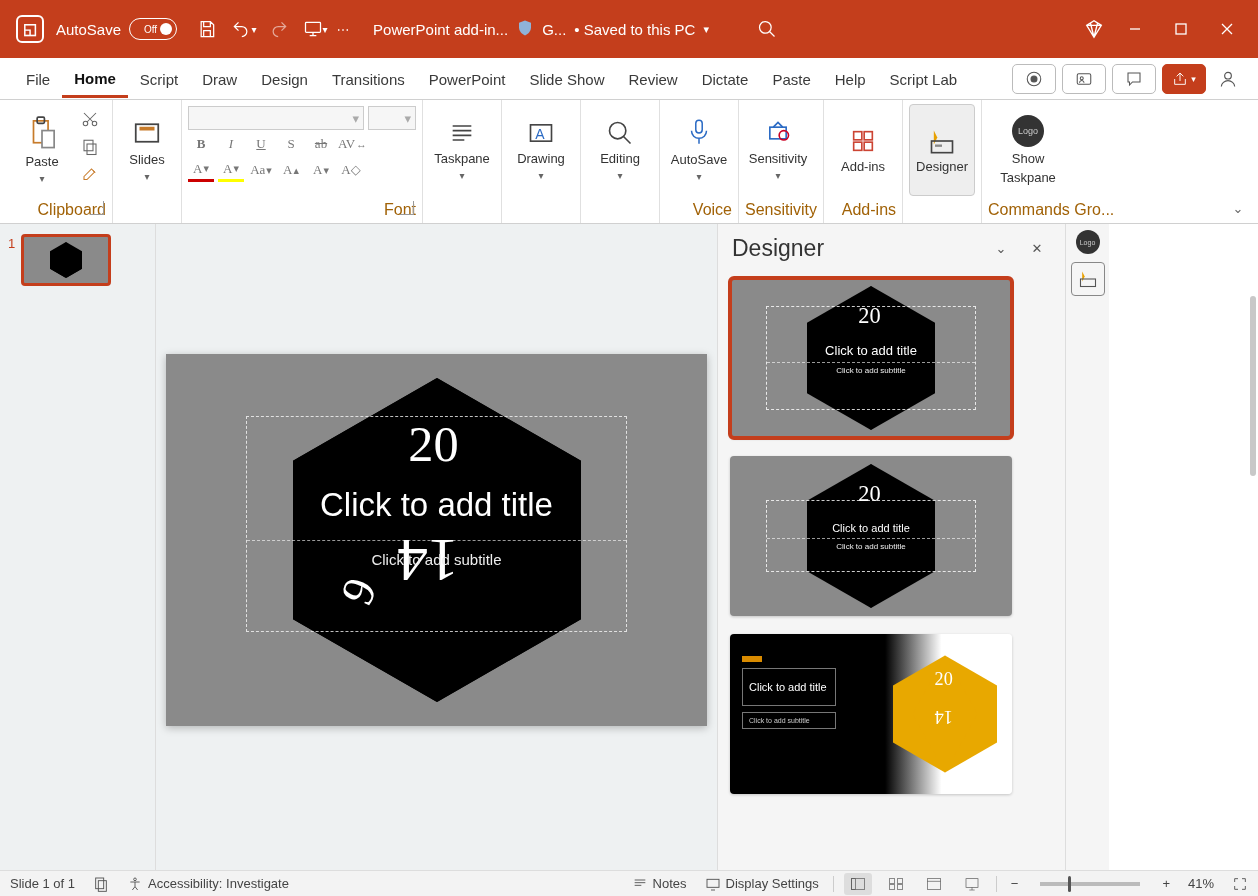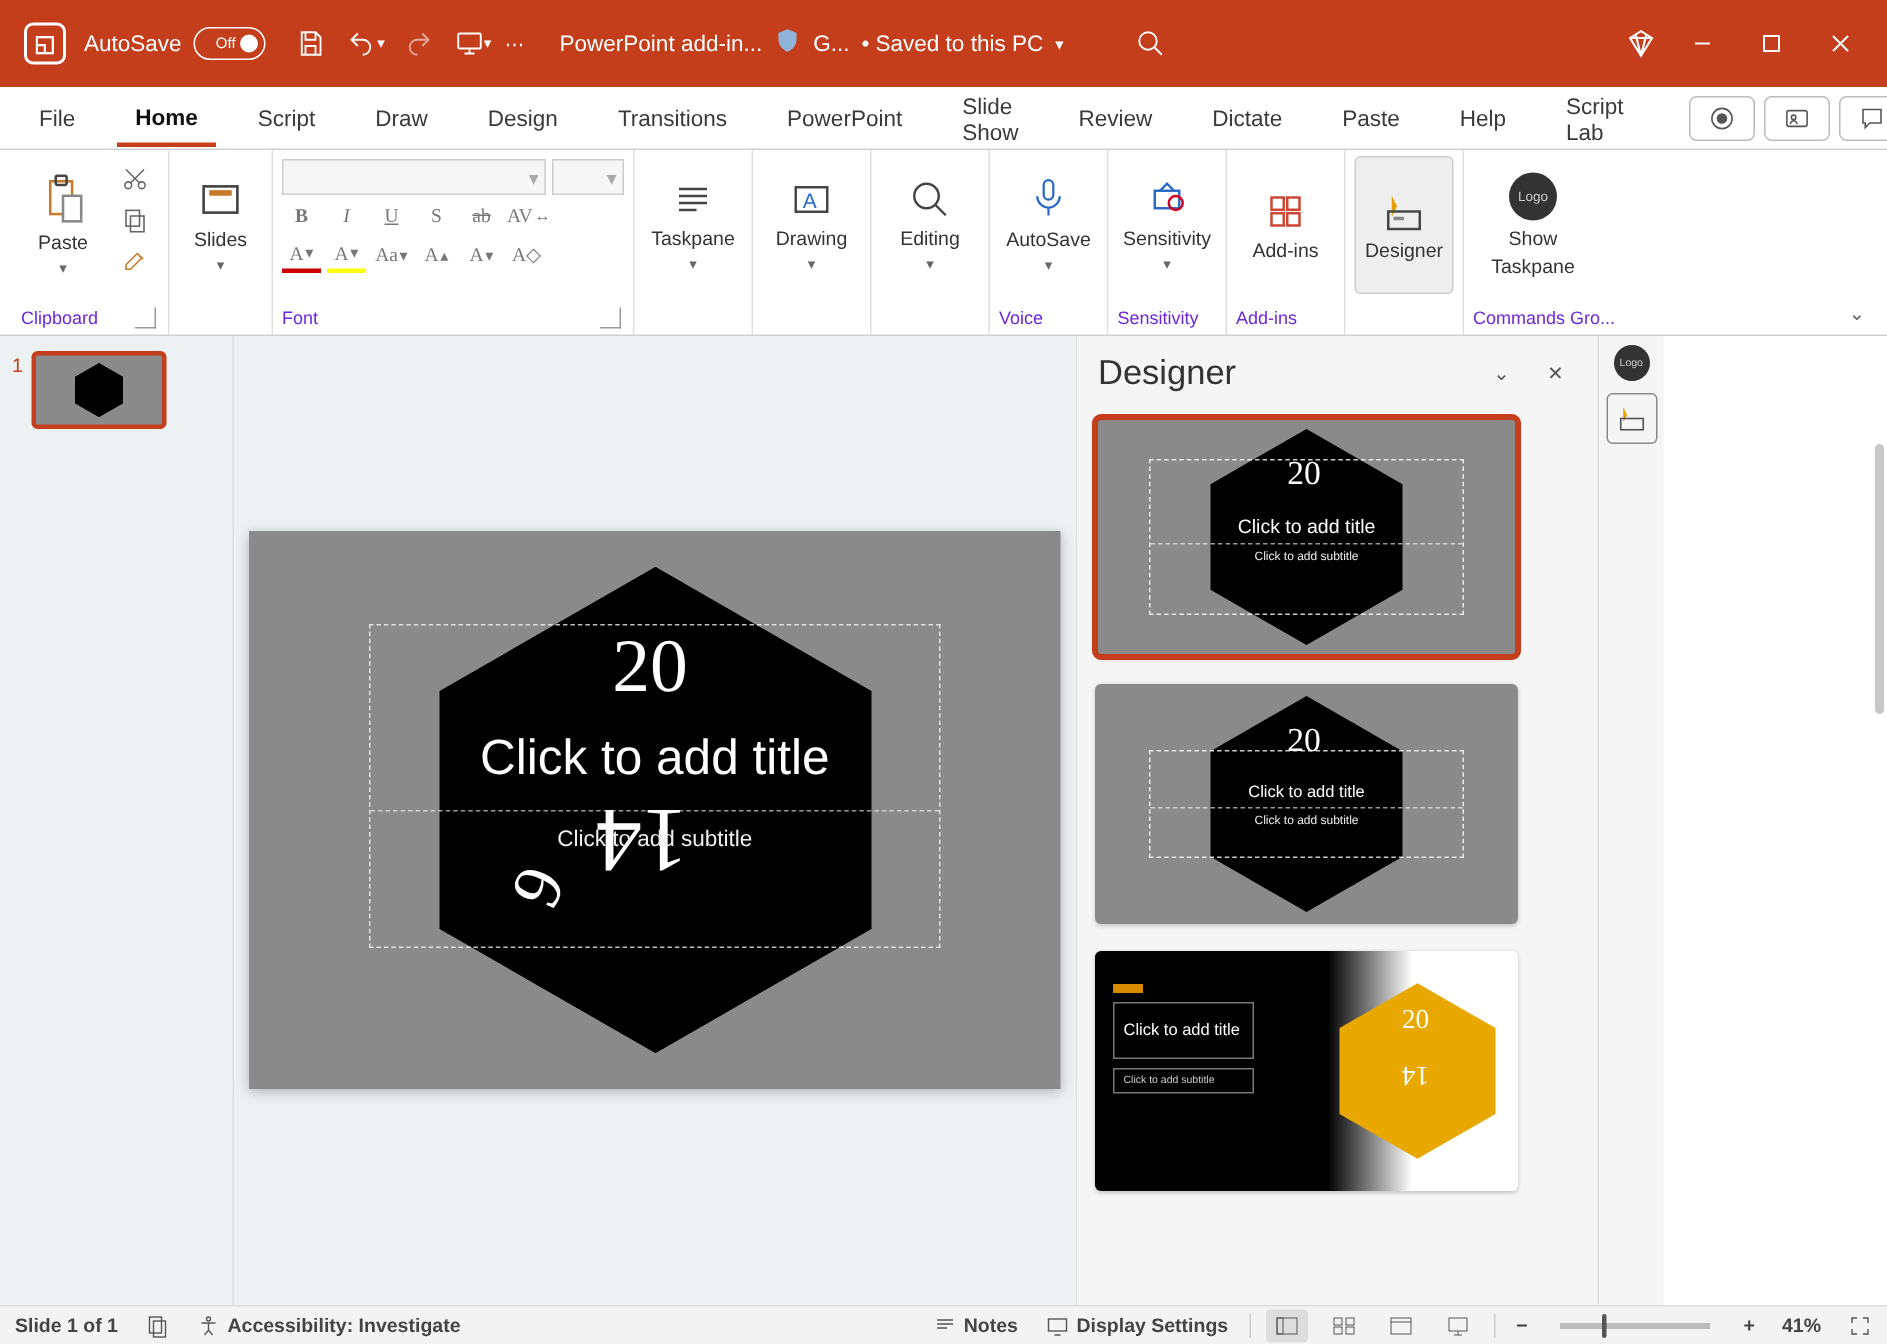--- a/index.html
+++ b/index.html
@@ -13,36 +13,36 @@
 .autosave-toggle::before { content: ""; width: 12px; height: 12px; background: #fff; border-radius: 50%; order: 2; }
 .tb-btn { width: 36px; height: 36px; display: inline-flex; align-items: center; justify-content: center; cursor: pointer; }
 .tb-btn svg { stroke: #fff; fill: none; stroke-width: 1.5; }
 .title-center { flex: 0 0 auto; display: flex; align-items: center; gap: 8px; margin-left: 20px; font-size: 15px; }
 .title-center .shield { filter: none; }
 .title-spacer { flex: 1; }
 .winbtn { width: 46px; height: 46px; display: inline-flex; align-items: center; justify-content: center; cursor: pointer; }
 .winbtn svg { stroke: #fff; fill: none; stroke-width: 1.3; }
 
 
-.tabrow { height: 42px; background: #fff; display: flex; align-items: center; padding: 0 14px; border-bottom: 1px solid #d0d0d0; gap: 16px; font-size: 15px; }
+.tabrow { height: 42px; background: #fff; display: flex; align-items: center; padding: 0 14px; border-bottom: 1px solid #d0d0d0; gap: 0; font-size: 15px; }
 .tabrow .tab { padding: 10px 12px 8px; cursor: pointer; color: #3a3a3a; }
 .tabrow .tab.active { color: #111; font-weight: 600; border-bottom: 3px solid #C43E1C; }
 .tabrow .spacer { flex: 1; }
 .tab-right { display: flex; gap: 6px; align-items: center; }
 .tab-right .tbtn { width: 44px; height: 30px; border: 1px solid #bbb; border-radius: 5px; display: flex; align-items: center; justify-content: center; cursor: pointer; }
 .tbtn.share { background: #C43E1C; border-color: #C43E1C; }
 .tbtn.share svg { stroke: #fff; }
 .tbtn.share .chev { stroke: #fff; }
 .tbtn svg { stroke: #555; fill: none; stroke-width: 1.4; }
 
 
 .ribbon { height: 124px; background: #fff; display: flex; border-bottom: 1px solid #d0d0d0; padding-left: 8px; position: relative; }
 .rgroup { display: flex; flex-direction: column; border-right: 1px solid #e0e0e0; padding: 4px 6px 2px; }
 .rgroup-body { flex: 1; display: flex; align-items: flex-start; gap: 4px; }
-.rgroup-label { text-align: left; font-size: 12px; color: #6d28d9; padding: 2px 0; position: relative; }
+.rgroup-label { text-align: right; font-size: 16px; color: #a16207; padding: 2px 0; position: relative; }
 .rgroup-label .launcher { position: absolute; right: 2px; top: 2px; width: 14px; height: 14px; border: 1px solid #999; border-left: none; border-top: none; cursor: pointer; }
 .bigbtn { display: flex; flex-direction: column; align-items: center; justify-content: center; width: 66px; height: 92px; cursor: pointer; font-size: 13px; color: #333; border-radius: 4px; gap: 4px; }
 .bigbtn.active { background: #eee; border: 1px solid #ccc; }
 .bigbtn svg { stroke: #444; fill: none; stroke-width: 1.4; }
 .bigbtn.narrow { width: 56px; }
 .bigbtn .chev { font-size: 10px; color: #666; }
 .smallcol { display: flex; flex-direction: column; gap: 6px; padding: 4px 2px; }
 .smallbtn { width: 28px; height: 22px; display: flex; align-items: center; justify-content: center; cursor: pointer; }
 .smallbtn svg { stroke: #666; fill: none; stroke-width: 1.4; }
 
@@ -95,21 +95,21 @@
 
 .side-icons { width: 44px; background: #f5f5f5; border-left: 1px solid #ddd; display: flex; flex-direction: column; align-items: center; padding-top: 6px; gap: 8px; }
 .side-icons .sic { width: 34px; height: 34px; border-radius: 4px; display: flex; align-items: center; justify-content: center; cursor: pointer; }
 .side-icons .sic.active { border: 1.5px solid #888; }
 .sic svg { stroke: #555; fill: none; stroke-width: 1.3; }
 .sic.logo { background: #333; border-radius: 50%; color: #ccc; font-size: 7px; width: 24px; height: 24px; }
 
 
 .statusbar { height: 26px; background: #f3f3f3; border-top: 1px solid #ddd; display: flex; align-items: center; font-size: 13px; color: #444; padding: 0 6px; gap: 10px; }
 .statusbar .spacer { flex: 1; }
-.sb-item { display: inline-flex; align-items: center; gap: 5px; cursor: pointer; padding: 0 4px; font-weight: bold; }
+.sb-item { display: inline-flex; align-items: center; gap: 5px; cursor: pointer; padding: 0 4px; }
 .sb-item svg { stroke: #555; fill: none; stroke-width: 1.4; width: 16px; height: 16px; }
 .viewbtn { width: 28px; height: 22px; display: inline-flex; align-items: center; justify-content: center; border-radius: 3px; cursor: pointer; }
 .viewbtn.active { background: #ddd; }
 .zoom-slider { width: 100px; height: 4px; background: #bbb; position: relative; margin: 0 8px; }
 .zoom-slider .thumb { position: absolute; left: 28px; top: -6px; width: 3px; height: 16px; background: #555; border: none; }
 .d20 text { fill: #fff; font-family: serif; }
 </style>
 </head>
 <body>
 

